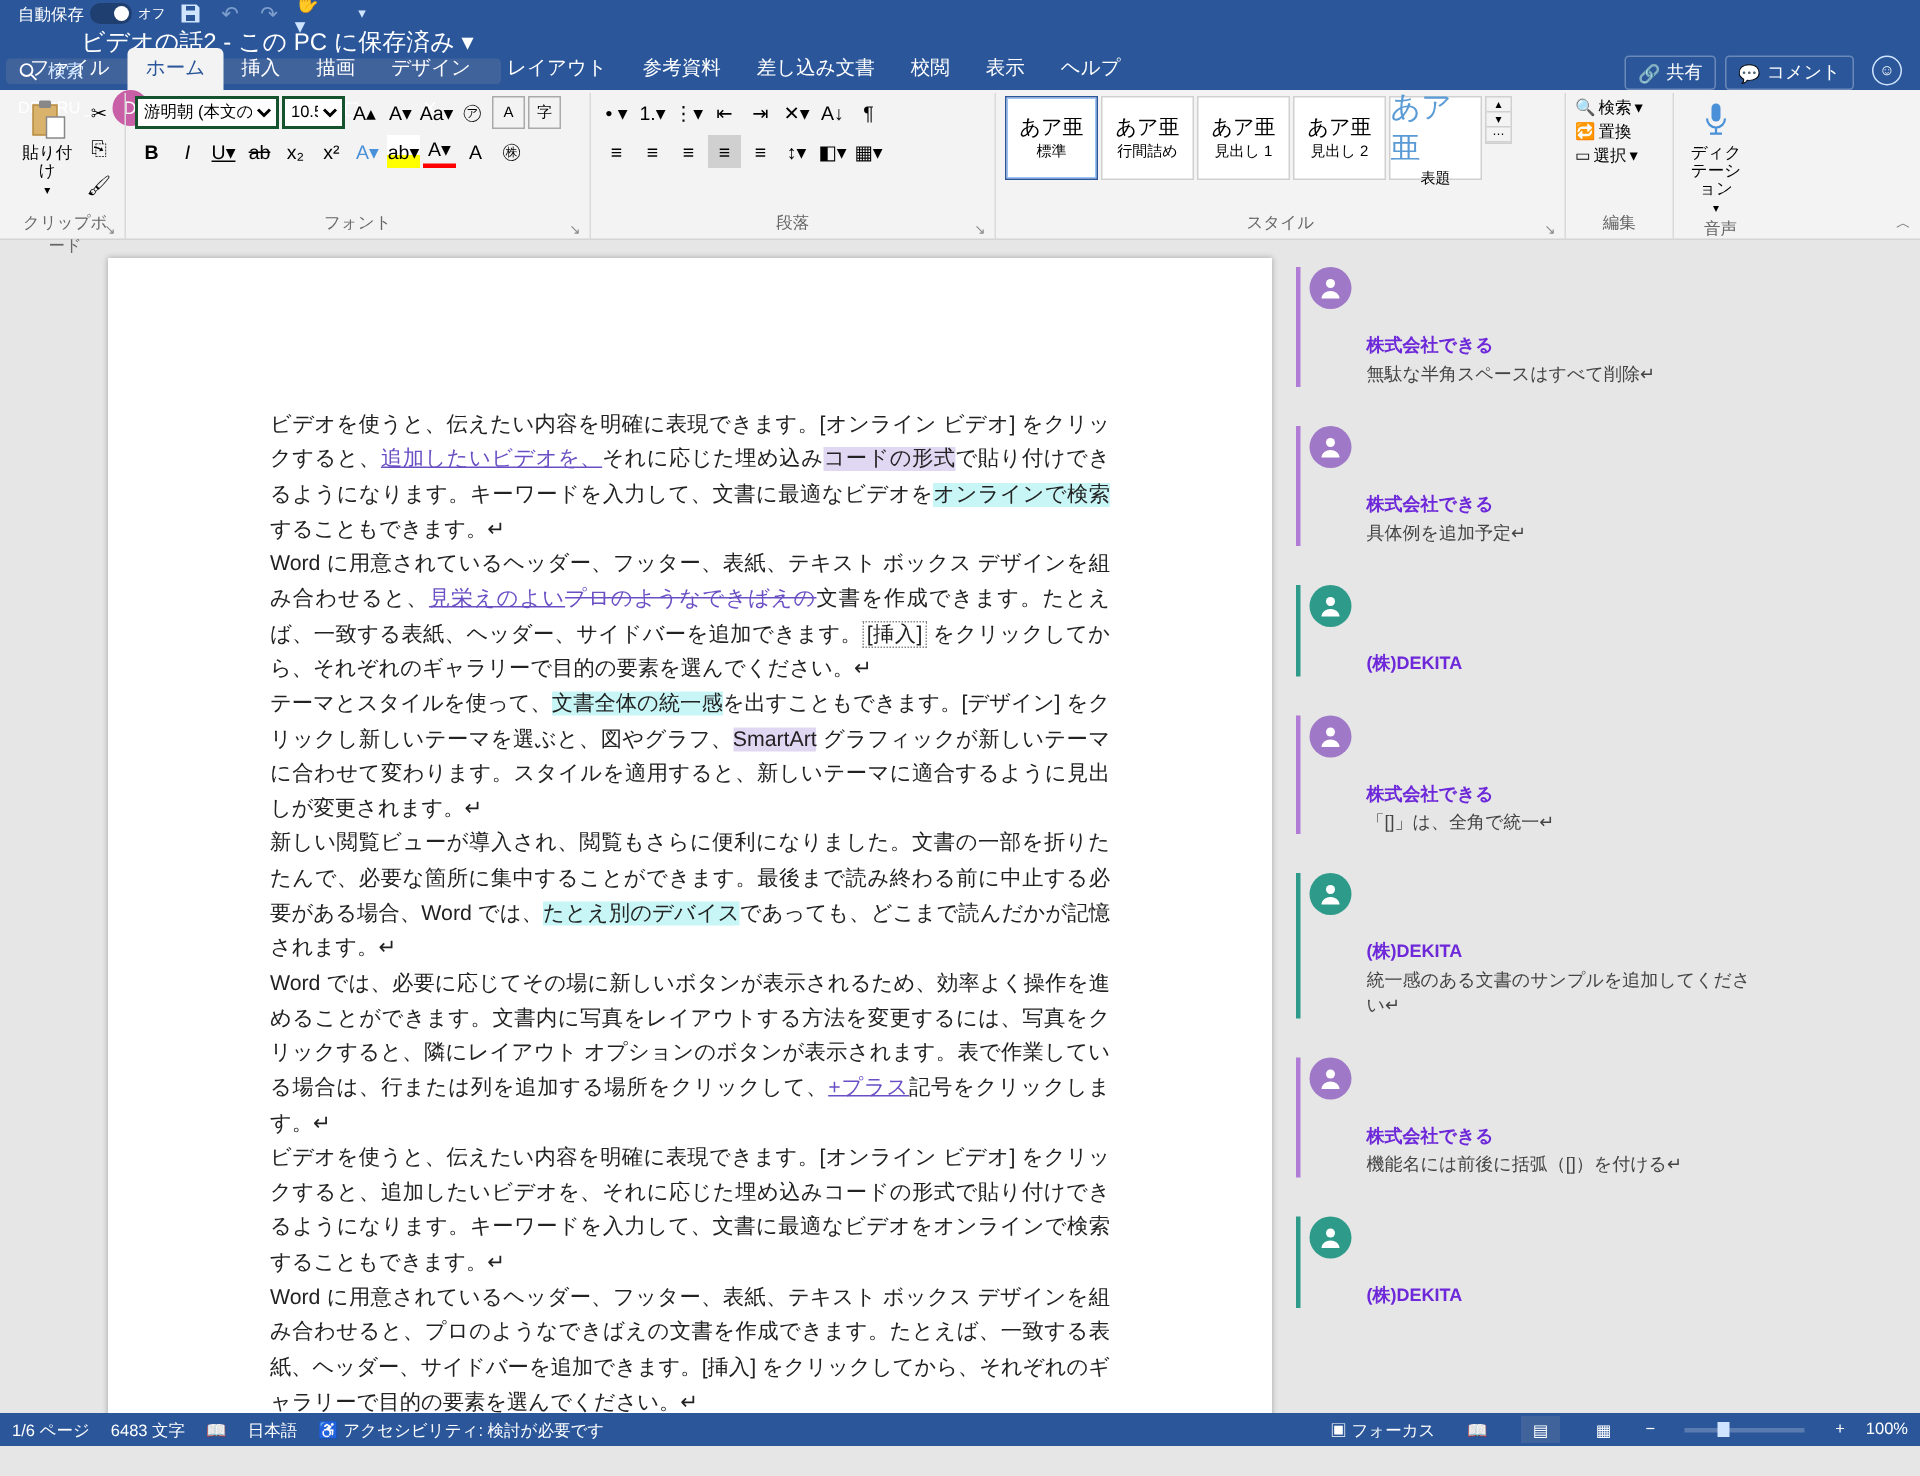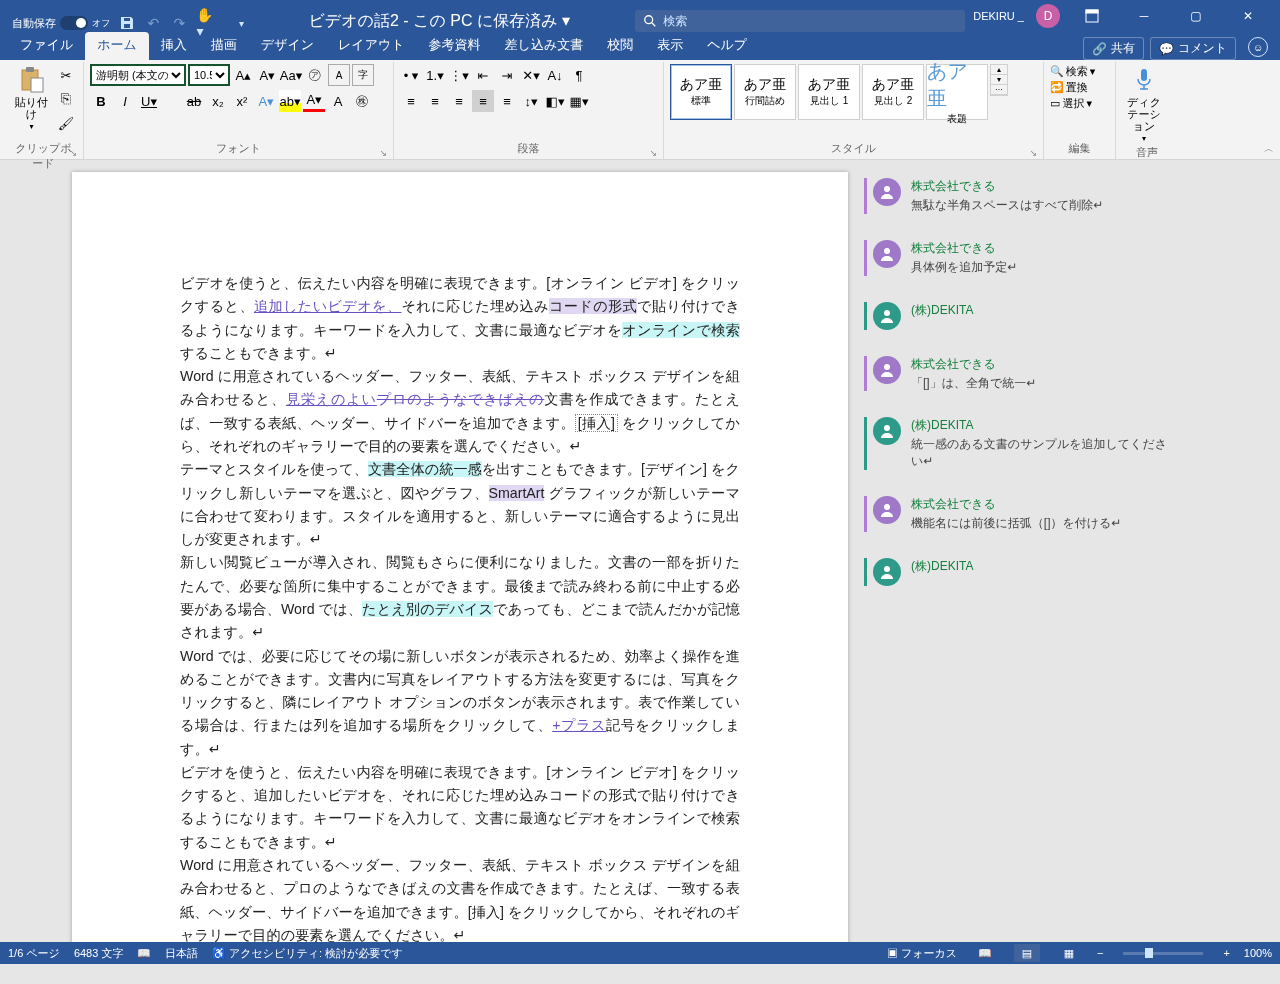--- a/index.html
+++ b/index.html
@@ -1,19 +1,19 @@
 <!DOCTYPE html>
 <html><head>
 <meta charset="utf-8">
 <style>
 * { margin: 0; padding: 0; box-sizing: border-box; font-family: "Yu Gothic UI", "Meiryo", sans-serif; }
 body { width: 1280px; height: 984px; background: #e6e6e6; overflow: hidden; font-size: 12px; }
 
 
-.titlebar { height: 32px; background: #2b579a; display: flex; align-items: flex-end; color: white; padding: 0 4px; }
+.titlebar { height: 32px; background: #2b579a; display: flex; align-items: flex-start; color: white; padding: 0 4px; flex-direction: column; }
 .titlebar .qat { display: flex; align-items: center; gap: 8px; padding: 0 8px; }
 .titlebar .autosave { display: flex; align-items: center; gap: 4px; font-size: 11px; }
 .titlebar .toggle { width: 28px; height: 14px; background: #1e3f6f; border-radius: 7px; position: relative; }
 .titlebar .toggle::after { content: ""; width: 10px; height: 10px; background: white; border-radius: 50%; position: absolute; right: 2px; top: 2px; }
 .titlebar .qat-icon { width: 18px; height: 18px; display: flex; align-items: center; justify-content: center; color: #cfe4ff; font-size: 14px; }
 .titlebar .title { flex: 1; text-align: left; padding-left: 50px; font-size: 16px; }
 .titlebar .search { width: 330px; height: 22px; background: #40639c; border-radius: 3px; display: flex; align-items: center; padding: 0 8px; gap: 6px; }
 .titlebar .search svg { width: 14px; height: 14px; fill: #cfe4ff; }
 .titlebar .right { display: flex; align-items: center; gap: 12px; padding: 0 8px; }
 .titlebar .avatar { width: 24px; height: 24px; border-radius: 50%; background: #c95fa7; display: flex; align-items: center; justify-content: center; color: white; font-size: 12px; }
@@ -59,21 +59,21 @@
 .bodytext .brk { border: 1px dotted #888; padding: 0 2px; }
 
 
 .comments { flex: 1; padding: 18px 24px 0 16px; display: flex; flex-direction: column; gap: 26px; }
 .comment { display: flex; gap: 10px; border-left: 3px solid #b07cd6; padding-left: 6px; }
 .comment.green { border-left-color: #2e9b8a; }
 .comment .av { width: 28px; height: 28px; border-radius: 50%; display: flex; align-items: center; justify-content: center; color: white; flex-shrink: 0; }
 .comment .av.purple { background: #a078c8; }
 .comment .av.teal { background: #2e9b8a; }
 .comment .body { display: flex; flex-direction: column; gap: 2px; }
-.comment .author { font-size: 12px; font-weight: normal; color: #15803d; }
+.comment .author { font-size: 12px; font-weight: bold; color: #6d28d9; margin-top: 44px; }
 .comment .text { font-size: 12px; color: #444; line-height: 1.4; max-width: 260px; }
 
 
 .status { height: 22px; background: #2b579a; display: flex; align-items: center; color: white; font-size: 11px; padding: 0 8px; gap: 14px; }
 .status .spacer { flex: 1; }
 .status .viewbtn { width: 26px; height: 18px; display: flex; align-items: center; justify-content: center; margin: 0 1px; }
 .status .viewbtn.active { background: #40639c; }
 .status .slider { width: 80px; height: 3px; background: #5a7bb0; position: relative; margin: 0 6px; }
 .status .slider::after { content: ""; width: 8px; height: 10px; background: #cfe4ff; position: absolute; left: 22px; top: -4px; }
 
@@ -179,21 +179,21 @@
         <span class="smallbtn">A▾</span>
         <span class="smallbtn">Aa▾</span>
         <span class="smallbtn">㋐</span>
         <span class="smallbtn" style="border:1px solid #aaa;font-size:10px;">A</span>
         <span class="smallbtn" style="border:1px solid #aaa;font-size:10px;">字</span>
       </div>
       <div class="row">
         <span class="smallbtn" style="font-weight:bold;">B</span>
         <span class="smallbtn" style="font-style:italic;">I</span>
         <span class="smallbtn" style="text-decoration:underline;">U▾</span>
-        <span class="smallbtn" style="text-decoration:line-through;margin-left:21px;">ab</span>
+        <span class="smallbtn" style="text-decoration:line-through;">ab</span>
         <span class="smallbtn">x₂</span>
         <span class="smallbtn">x²</span>
         <span class="smallbtn" style="color:#4a90d9;">A▾</span>
         <span class="smallbtn" style="background:linear-gradient(#fff 60%,yellow 60%);">ab▾</span>
         <span class="smallbtn" style="border-bottom:3px solid red;">A▾</span>
         <span class="smallbtn">A</span>
         <span class="smallbtn">㊑</span>
       </div>
     </div>
     <div class="group-label"><span>フォント</span><span class="launcher">↘</span></div>

